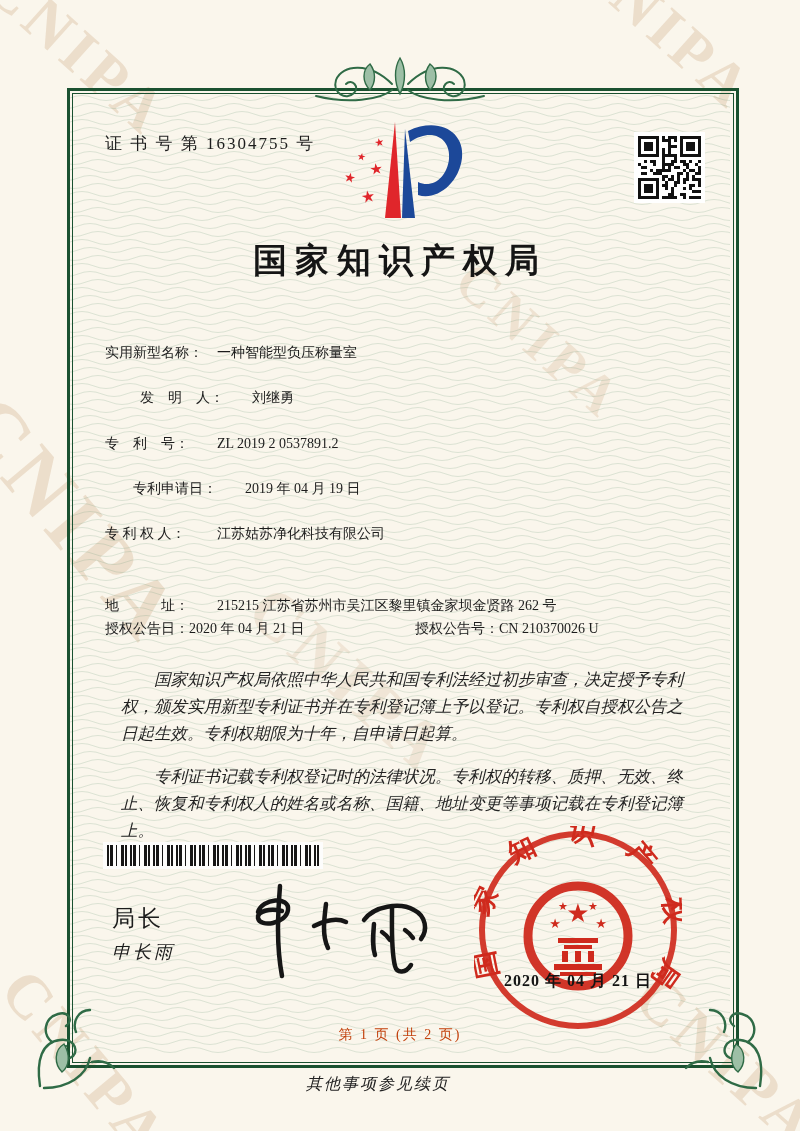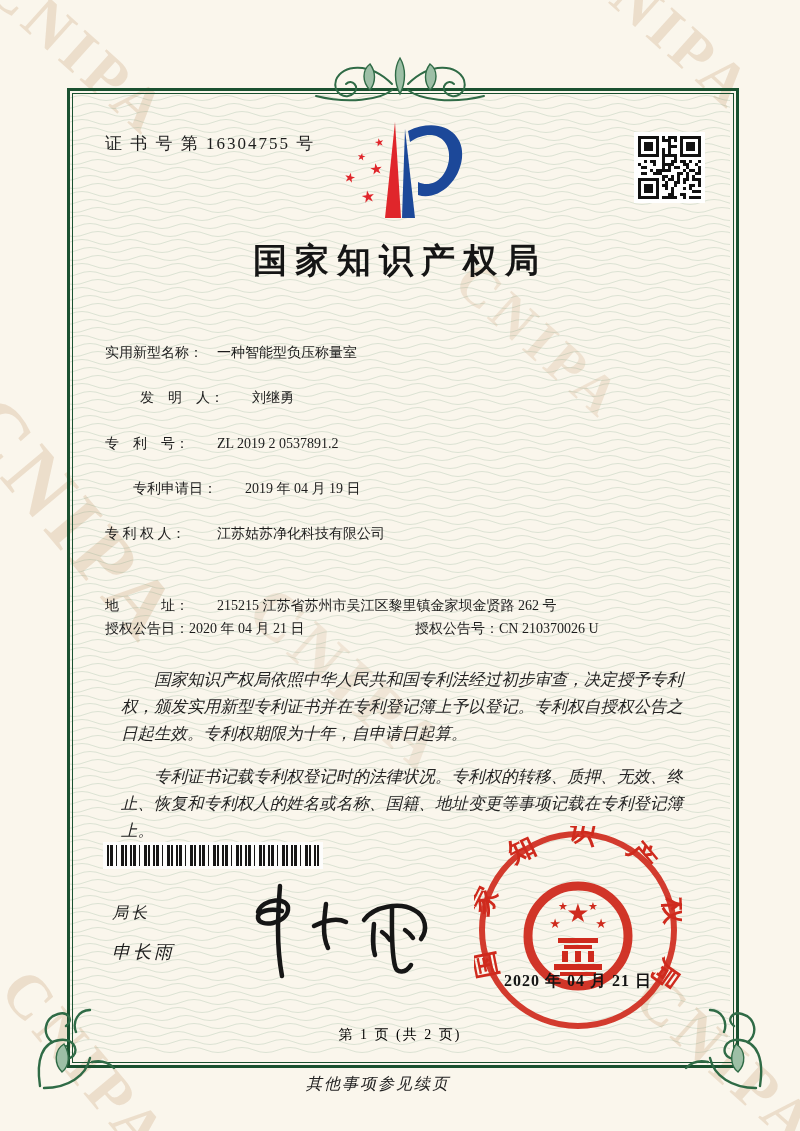--- a/index.html
+++ b/index.html
@@ -32,28 +32,28 @@
   .grant-right{position:absolute;left:310px;top:0;white-space:nowrap;}
   .paras{left:105px;top:650px;width:594px;font-size:16.5px;line-height:27px;
          font-style:italic;color:#232323;text-align:justify;}
   .paras p{margin:16px;text-indent:2em;}
   .barcode-wrap{left:103px;top:842px;background:#fdfdfc;padding:3px 4px;}
   .barcode{width:212px;height:21px;
     background:repeating-linear-gradient(90deg,
       #161616 0 2px,#fdfdfc 2px 3px,#161616 3px 6px,#fdfdfc 6px 9px,
       #161616 9px 10px,#fdfdfc 10px 14px,#161616 14px 17px,#fdfdfc 17px 18px,
       #161616 18px 20px,#fdfdfc 20px 23px);}
-  .signer-title{left:112px;top:903px;font-size:16px;letter-spacing:3px;font-style:italic;}
+  .signer-title{left:112px;top:903px;font-size:23px;letter-spacing:3px;}
   .signer-name{left:112px;top:940px;font-size:18px;letter-spacing:3px;font-style:italic;}
   .signature{left:228px;top:878px;width:210px;height:105px;}
   .seal{left:474px;top:826px;width:208px;height:208px;}
   .seal-date{left:474px;top:971px;width:208px;text-align:center;font-size:16px;
              font-weight:bold;color:#141414;letter-spacing:1px;}
   .page-info{left:67px;top:1026px;width:666px;text-align:center;font-size:14px;
-             letter-spacing:2px;color:#000000;}
+             letter-spacing:2px;color:#c2410c;}
   .cont-note{left:0;top:1074px;width:800px;text-align:center;font-size:16px;
              font-style:italic;letter-spacing:2px;transform:translateX(-22px);color:#222;}
 </style>
 </head>
 <body>
 
 <div id="page">
 
   <span class="wm" style="left:-34px;top:14px;font-size:62px;">CNIPA</span>
   <span class="wm" style="left:556px;top:-8px;font-size:60px;">CNIPA</span>

